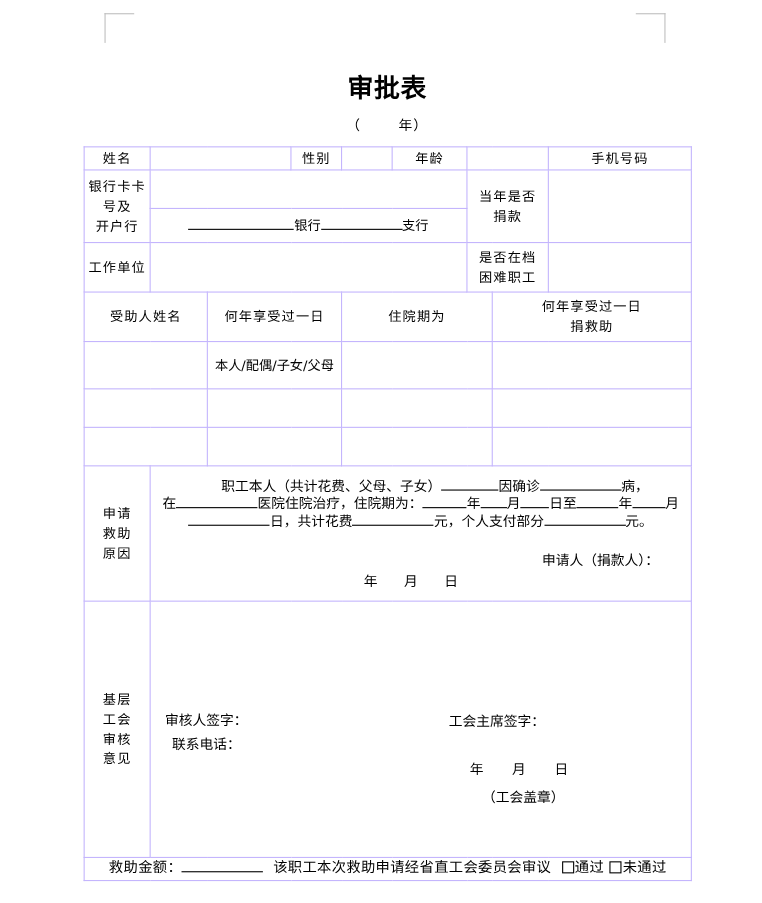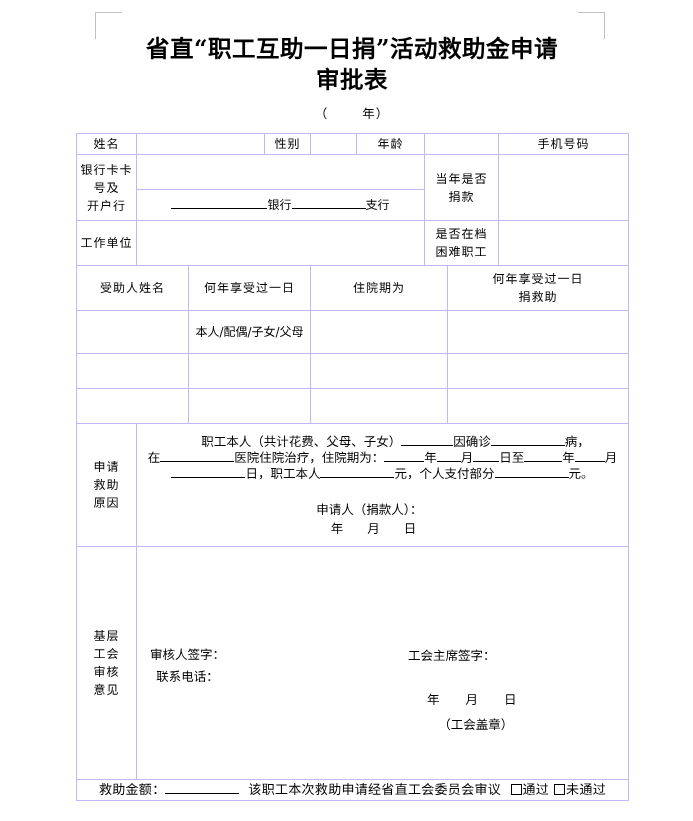--- a/index.html
+++ b/index.html
@@ -98,21 +98,21 @@
     text-align: left;
     vertical-align: top;
     padding: 7px 9px 6px 9px;
     line-height: 23px;
     font-size: 12.5px;
   }
   .reason-cell p { margin: 0; }
   .reason-indent { display: inline-block; width: 26px; }
   .sig-line {
     margin-top: 20px !important;
-    text-align: center;
+    text-align: right;
     padding-right: 26px;
   }
   .date-line {
     margin-top: 3px !important;
     text-align: center;
     padding-right: 16px;
     letter-spacing: 2px;
   }
   .date-line .gap { display: inline-block; width: 22px; }
 
@@ -165,21 +165,21 @@
   }
 </style>
 </head>
 <body>
 
 <div class="crop-mark crop-tl"></div>
 <div class="crop-mark crop-tr"></div>
 
 <div class="title-block">
   <h1 class="doc-title">
-    <span>省直“职工互助一日捐”活动救助金申请</span><br>
+    <br>
     <span>审批表</span>
   </h1>
   <p class="doc-subtitle">
     <span>（</span><span class="year-gap"></span><span>年）</span>
   </p>
 </div>
 
 <table class="form-table">
   <colgroup>
     <col style="width:60px">
@@ -271,21 +271,21 @@
       <span class="vstack">原因</span>
     </td>
     <td colspan="8" class="reason-cell">
       <p>
         <span class="reason-indent"></span><span>职工本人（共计花费、父母、子女）</span><span class="ul ul-sm"></span><span>因确诊</span><span class="ul ul-md"></span><span>病，</span>
       </p>
       <p>
         <span>在</span><span class="ul ul-md"></span><span>医院住院治疗，住院期为：</span><span class="ul" style="width:40px"></span><span>年</span><span class="ul" style="width:24px"></span><span>月</span><span class="ul" style="width:26px"></span><span>日至</span><span class="ul" style="width:38px"></span><span>年</span><span class="ul" style="width:30px"></span><span>月</span>
       </p>
       <p>
-        <span class="ul ul-md"></span><span>日，职工本人</span><span class="ul ul-md"></span><span>元，个人支付部分</span><span class="ul ul-md"></span><span>元。</span>
+        <span class="ul ul-md"></span><span>日，共计花费</span><span class="ul ul-md"></span><span>元，个人支付部分</span><span class="ul ul-md"></span><span>元。</span>
       </p>
       <p class="sig-line">申请人（捐款人）：</p>
       <p class="date-line">
         <span>年</span><span class="gap"></span><span>月</span><span class="gap"></span><span>日</span>
       </p>
     </td>
   </tr>
 
   <tr>
     <td class="vlabel-cell">

